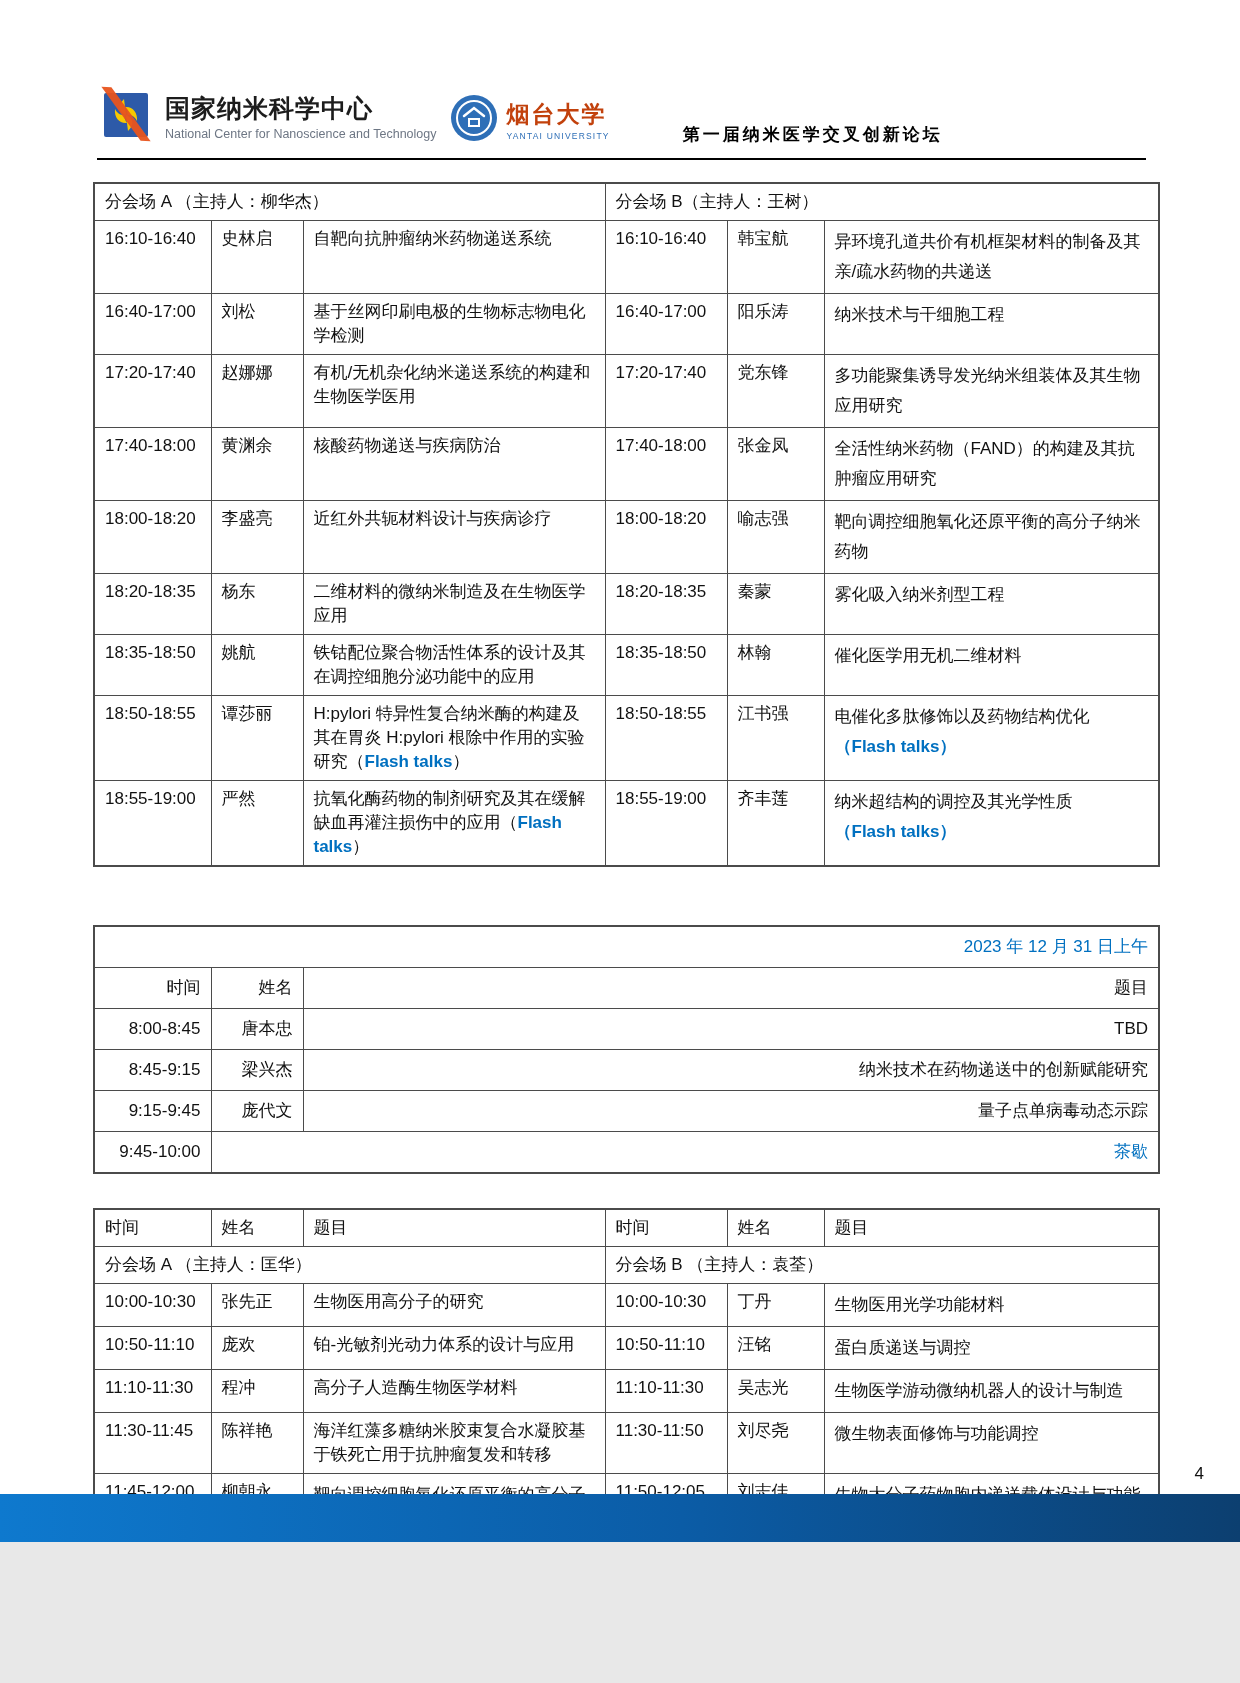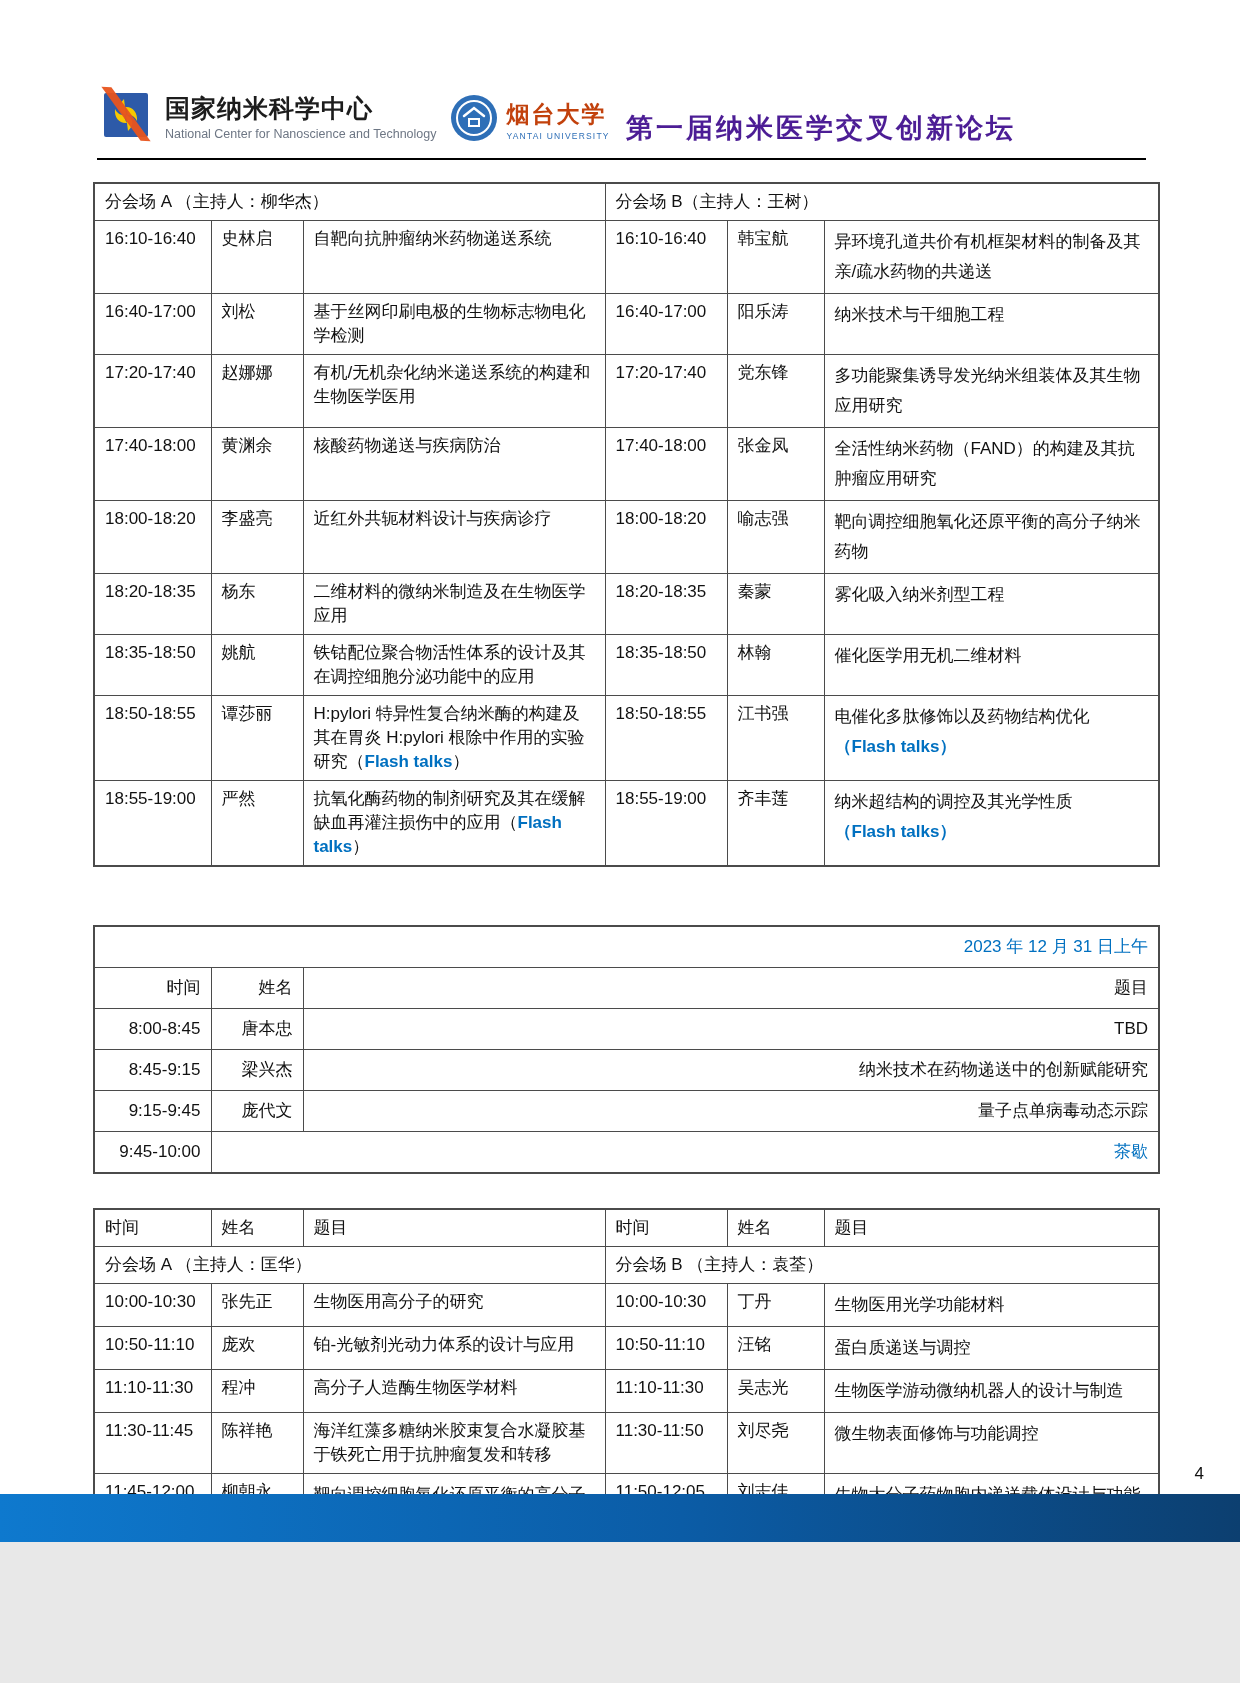--- a/index.html
+++ b/index.html
@@ -16,23 +16,23 @@
          border-bottom:2px solid #000; padding-bottom:12px; }
   .logo-block { display:flex; align-items:center; }
   .ncnst-text { margin-left:10px; }
   .ncnst-cn { font-size:25px; font-weight:bold; color:#1c1c1c; letter-spacing:1px; }
   .ncnst-en { font-size:12.5px; color:#6d7684; margin-top:2px; }
   .yantai-block { margin-left:14px; display:flex; align-items:center; }
   .yantai-text { margin-left:8px; }
   .yantai-cn { font-family:"DejaVu Serif","Liberation Serif",serif; 
                font-size:23px; font-weight:bold; color:#c2410c; letter-spacing:2px; }
   .yantai-en { font-size:8.5px; color:#2e6fb7; letter-spacing:1.2px; margin-top:1px; }
-  .forum-title { flex:1; text-align:right; padding-right:130px;
+  .forum-title { flex:1; text-align:center; padding-right:130px;
                  font-family:"DejaVu Serif","Liberation Serif",serif;
-                 font-size:27px; font-weight:bold; letter-spacing:3px; color:#4c1d95; }
+                 font-size:17px; font-weight:bold; letter-spacing:3px; color:#000000; }
 
   
   table.tbl { border-collapse:collapse; width:1065px; table-layout:fixed;
               border:2px solid #4b4b4b; }
   table.tbl td, table.tbl th { border:1px solid #4b4b4b; font-size:17px;
               padding:6px 10px; text-align:left; font-weight:normal; vertical-align:top; }
   .t { white-space:nowrap; line-height:24px; }
   .n { line-height:24px; }
   .ti-a { line-height:24px; }
   .ti-b { line-height:30px;border-radius:29px; }

